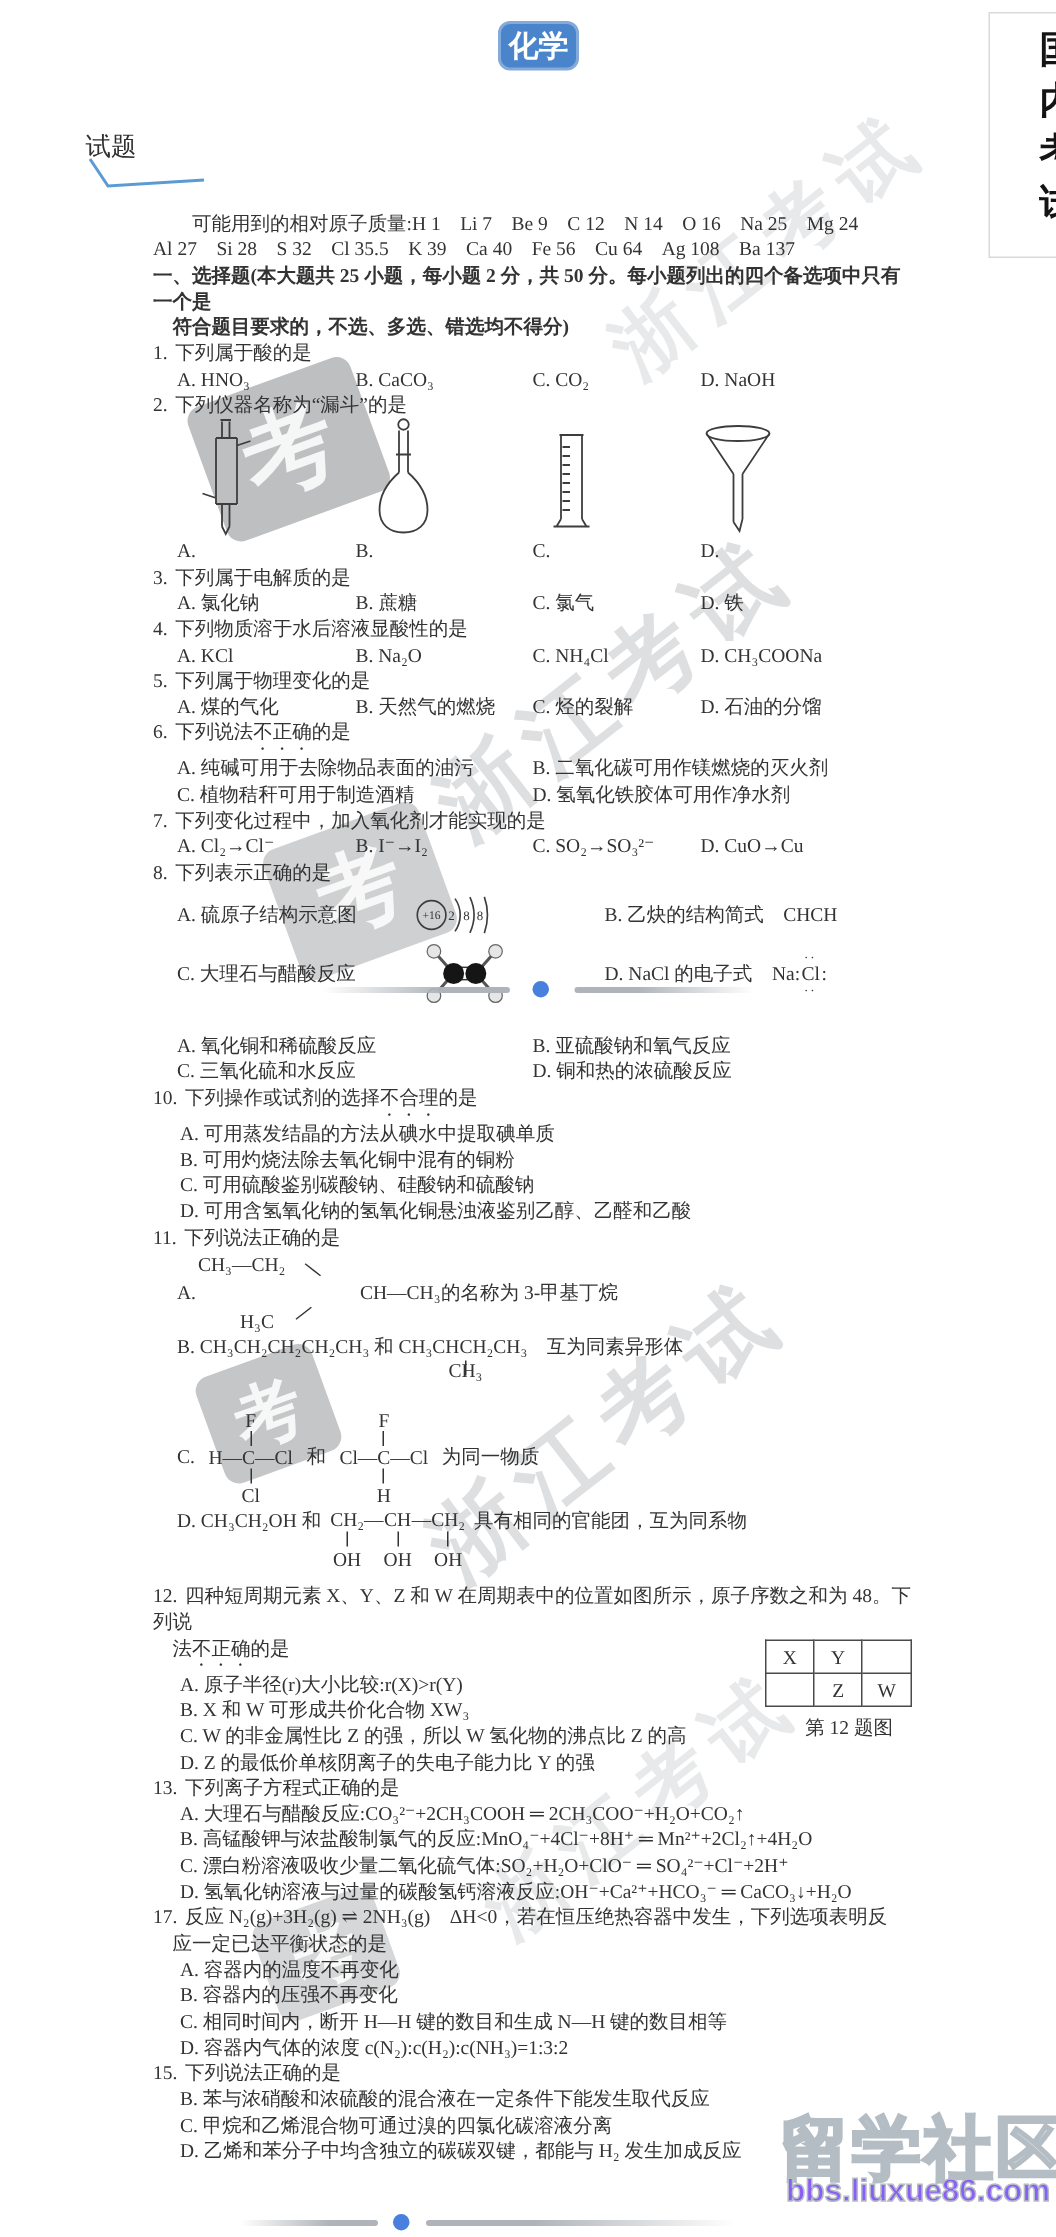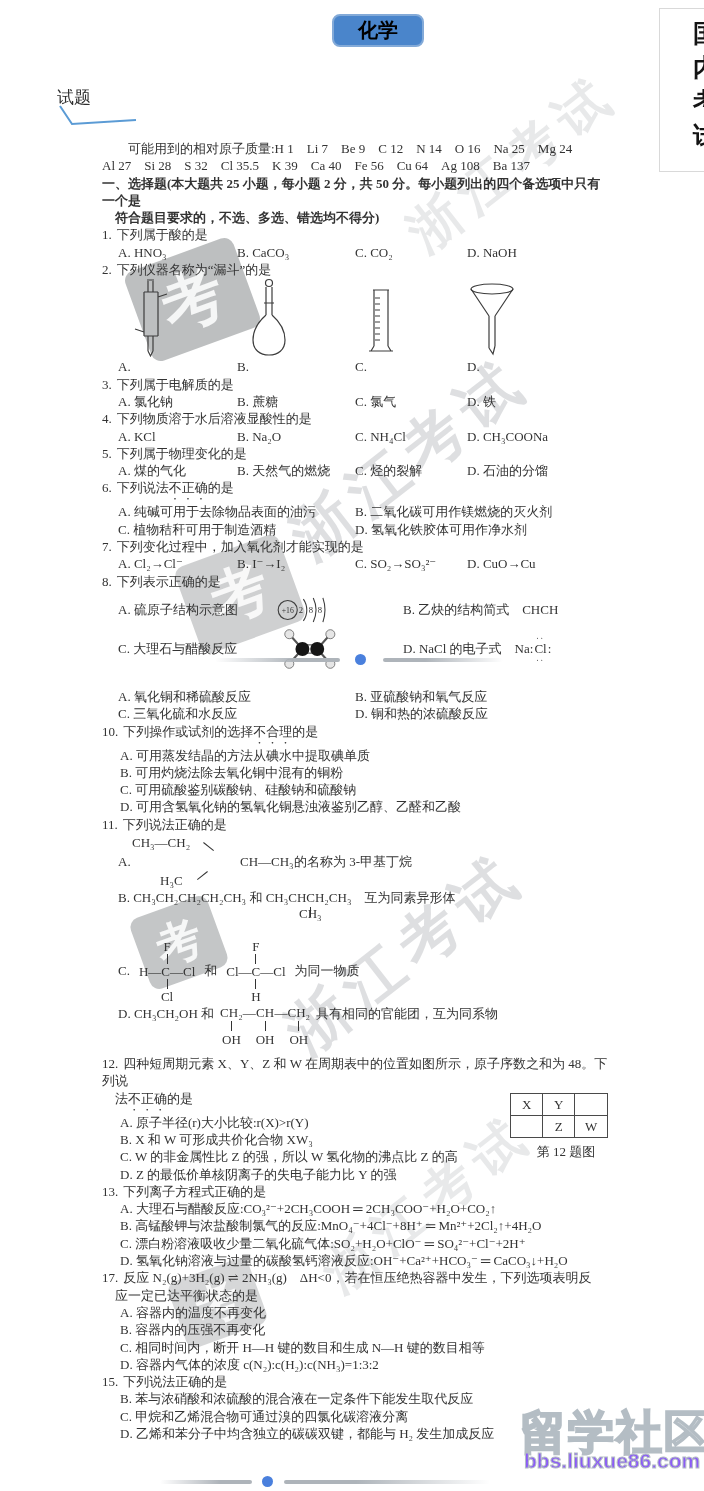--- a/index.html
+++ b/index.html
@@ -11,21 +11,21 @@
   .wm.small{font-size:52px;color:rgba(128,133,138,0.18);}
   .logo{position:absolute;border-radius:10px;background:rgba(108,112,116,0.45);
         transform:rotate(-20deg);display:flex;align-items:center;justify-content:center;
         color:rgba(255,255,255,0.85);font-weight:bold;z-index:1;}
   .fwm{position:absolute;left:520px;top:1402px;font-size:46px;font-weight:bold;letter-spacing:2px;
        color:#eef1f3;-webkit-text-stroke:2px #b4bdc4;z-index:6;font-family:"Liberation Sans",sans-serif;white-space:nowrap;}
   .fwm2{position:absolute;left:524px;top:1449px;font-size:21px;font-weight:bold;color:#8b5cf6;
         -webkit-text-stroke:1px #b4bdc4;z-index:6;font-family:"Liberation Sans",sans-serif;white-space:nowrap;}
   
   .badge{position:absolute;left:332px;top:14px;z-index:4;background:#4a85cb;border:2px solid #83aad8;
-         border-radius:8px;padding:1px 24px;font-size:20px;font-weight:bold;color:#000000;
+         border-radius:8px;padding:1px 5px;font-size:20px;font-weight:bold;color:#ffffff;
          font-family:"Liberation Sans",sans-serif;}
   .tag{position:absolute;left:57px;top:86px;z-index:4;font-size:17px;color:#2e2e2e;}
   .tagmark{position:absolute;left:58px;top:104px;z-index:4;}
   .sidebox{position:absolute;left:659px;top:8px;width:60px;height:162px;background:#fff;
            border:1px solid #d9d9d9;overflow:hidden;z-index:5;}
   .sidetext{position:absolute;left:33px;top:8px;width:26px;font-size:25px;font-weight:bold;
             line-height:34px;color:#141414;word-break:break-all;}
   
   .content{position:absolute;left:102px;width:506px;font-size:13px;line-height:17.3px;z-index:2;}
   #block1{top:140px;}

